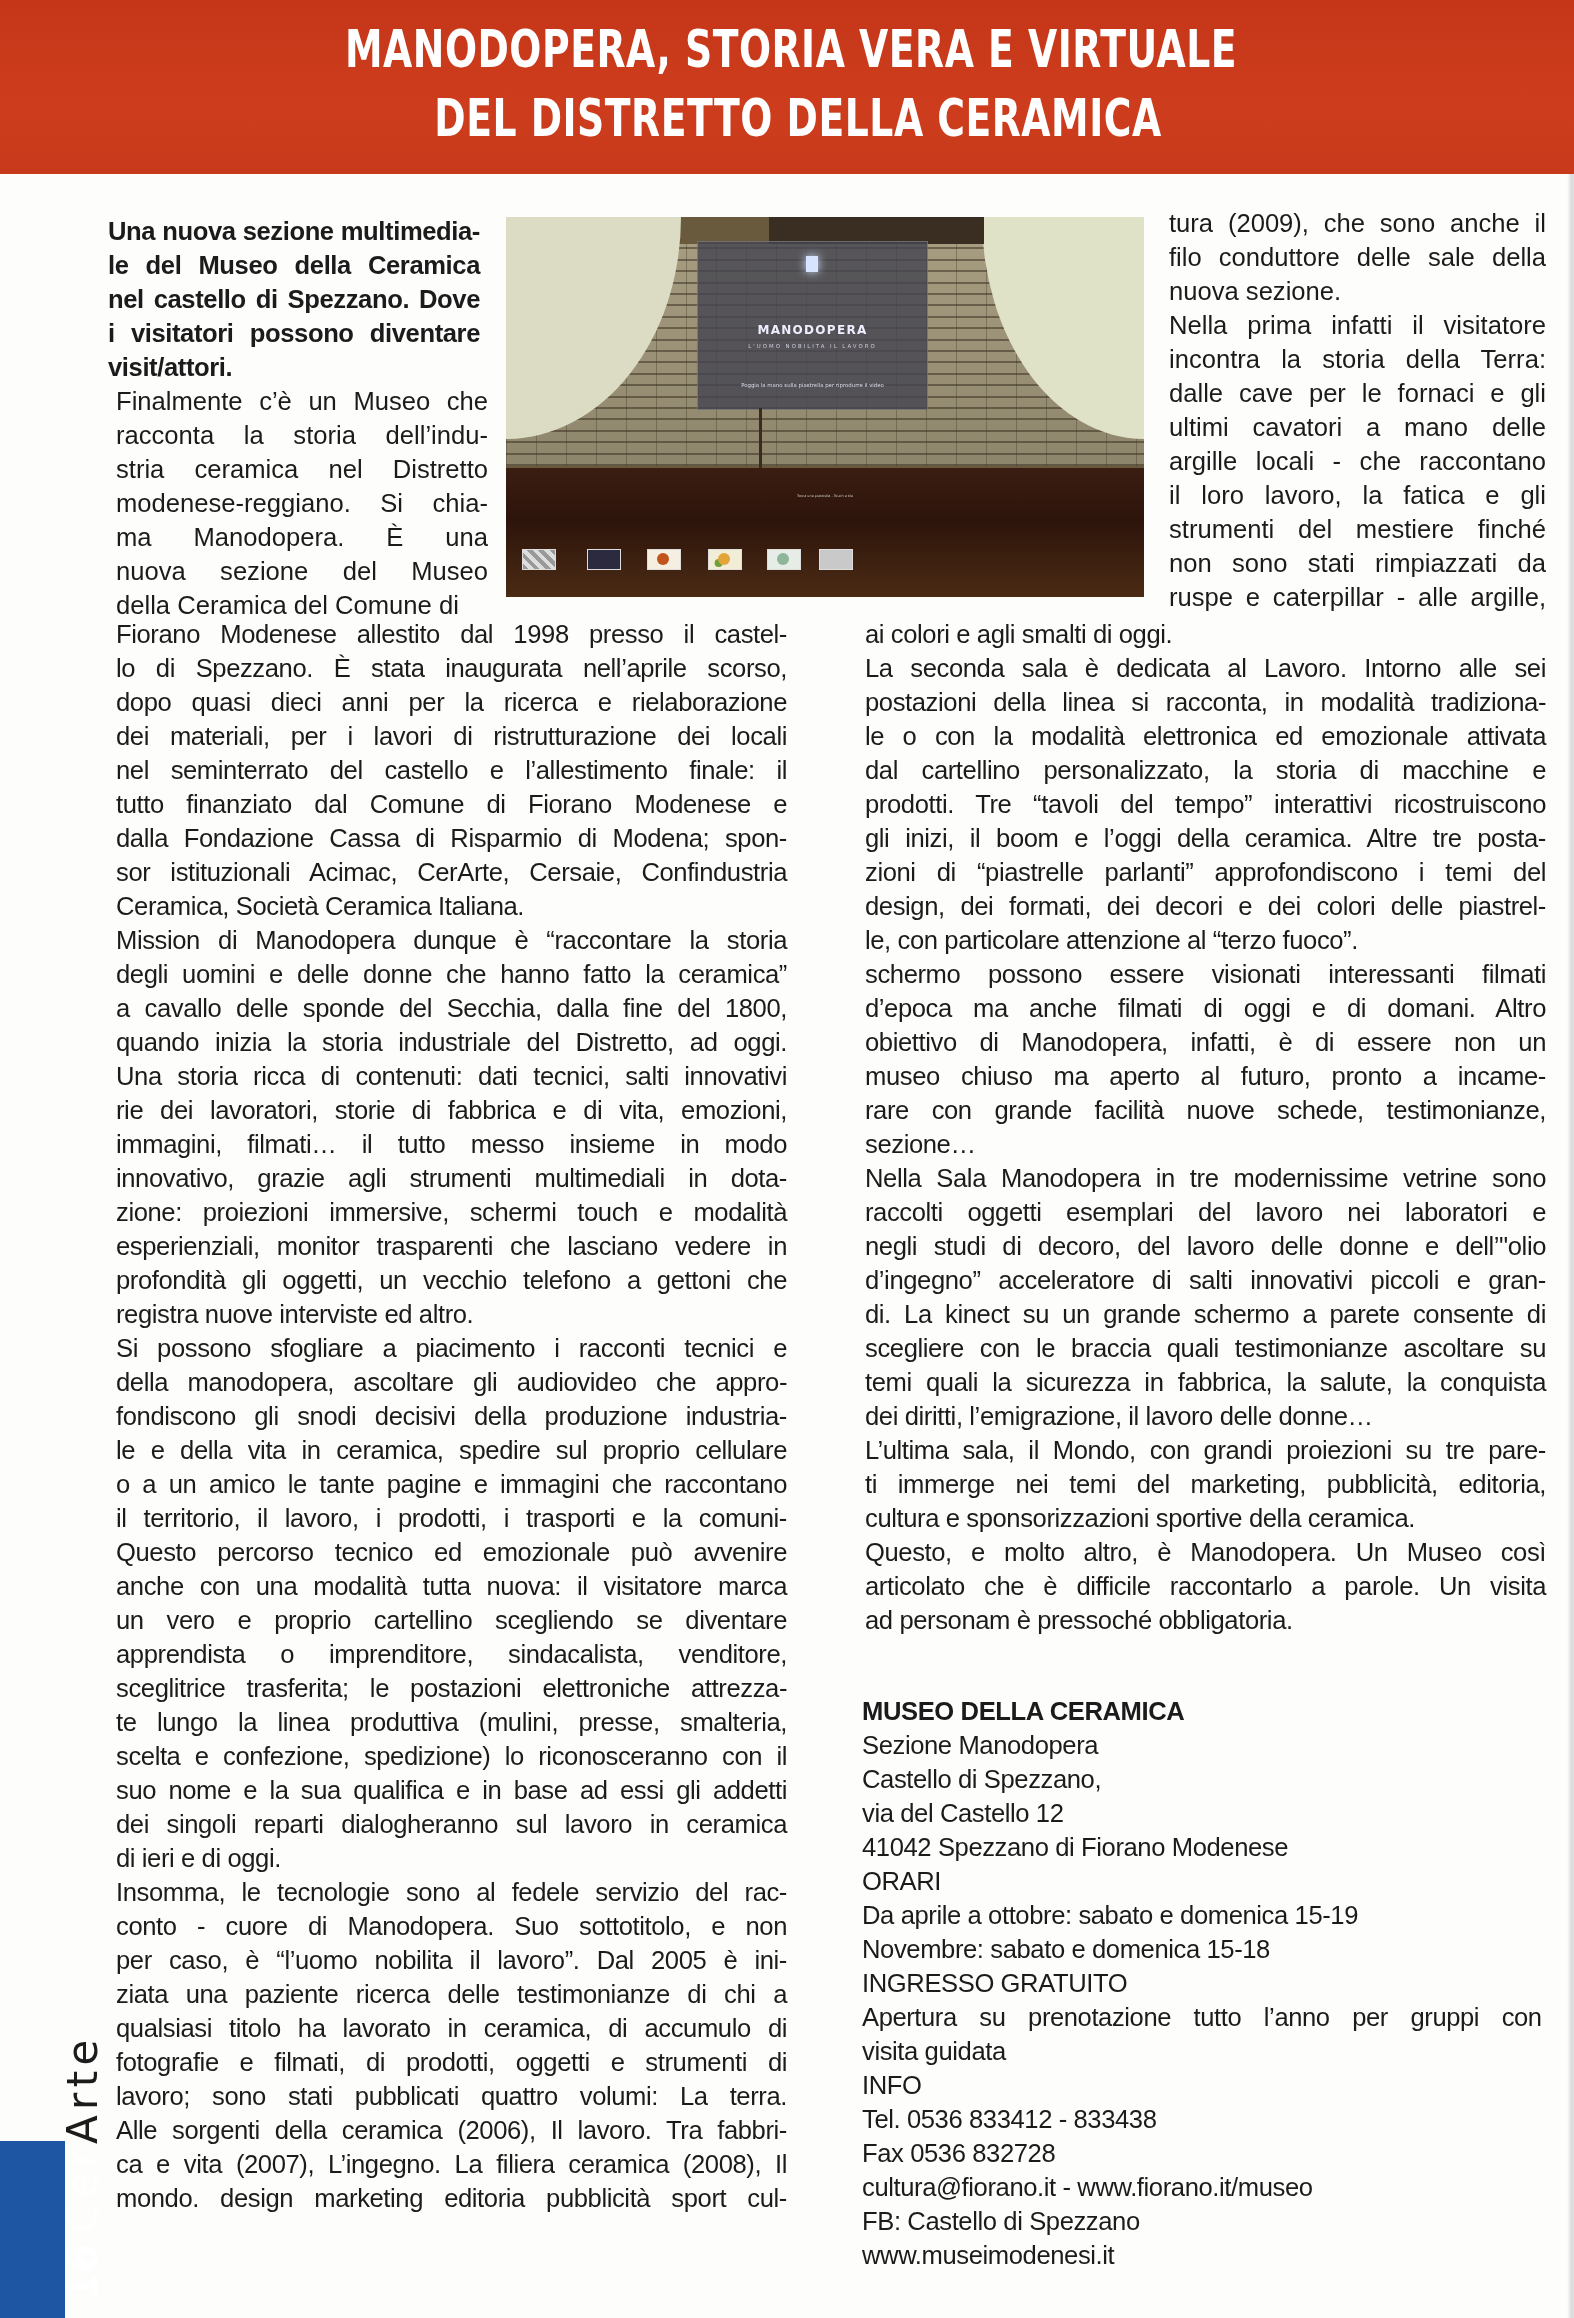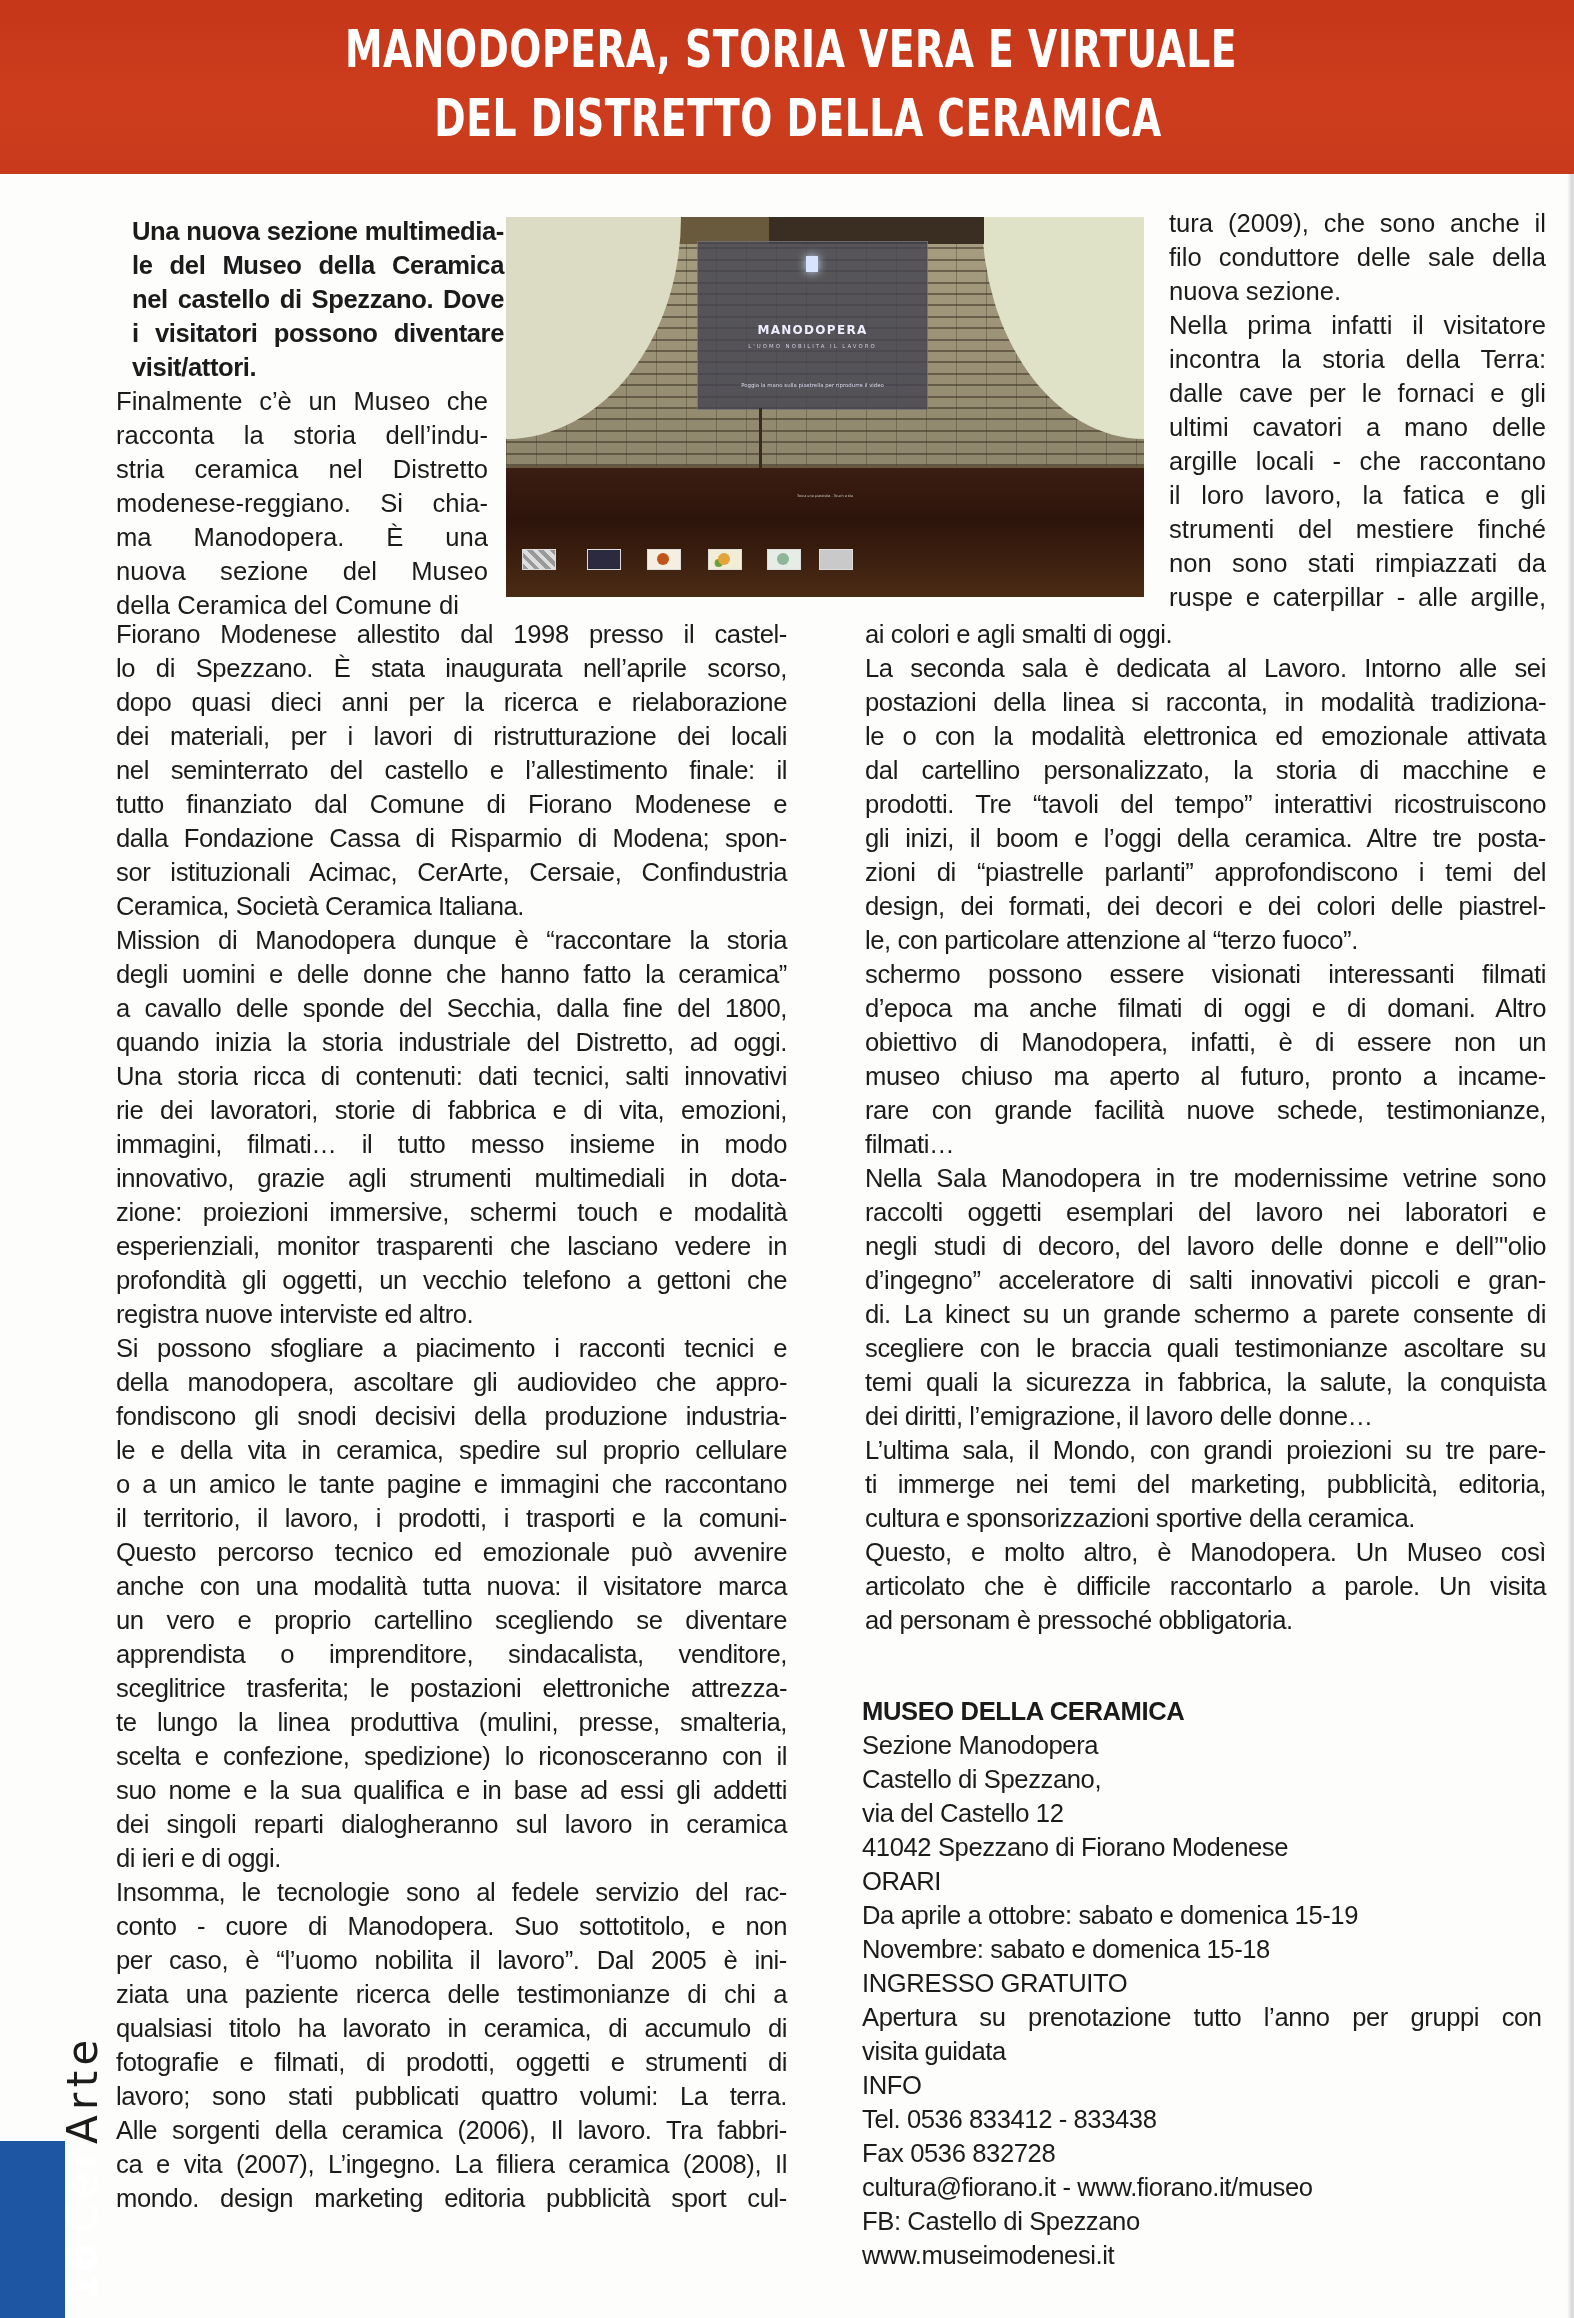--- a/index.html
+++ b/index.html
@@ -28,21 +28,21 @@
   .line {
     display: block; height: 34px; line-height: 34px; white-space: nowrap;
     font-size: 25.6px; text-align: justify; text-align-last: justify;
     font-family: "Liberation Sans", sans-serif;
     transform-origin: 0 0;
   }
   .line.last { text-align-last: left; }
   .line.bold { font-weight: bold; }
   .cond .line { letter-spacing: -0.4px; }
 
-  .lead { left: 132px; top: 214px; width: 372px; }
+  .lead { left: 108px; top: 214px; width: 372px; }
   .intro { left: 116px; top: 384px; width: 372px; }
   .left-full { left: 116px; top: 617px; width: 671px; }
   .right-narrow { left: 1169px; top: 206px; width: 377px; }
   .right-full { left: 865px; top: 617px; width: 681px; }
   .info { left: 862px; top: 1694px; width: 680px; }
   .info .line { text-align: left; text-align-last: left; }
   .info .line.heading { font-weight: bold; }
 
   .photo {
     position: absolute; left: 506px; top: 217px; width: 638px; height: 380px;
@@ -253,21 +253,21 @@
     <span class="line">zioni di “piastrelle parlanti” approfondiscono i temi del</span>
     <span class="line">design, dei formati, dei decori e dei colori delle piastrel-</span>
     <span class="line last">le, con particolare attenzione al “terzo fuoco”.</span>
   </div>
   <div>
     <span class="line">schermo possono essere visionati interessanti filmati</span>
     <span class="line">d’epoca ma anche filmati di oggi e di domani. Altro</span>
     <span class="line">obiettivo di Manodopera, infatti, è di essere non un</span>
     <span class="line">museo chiuso ma aperto al futuro, pronto a incame-</span>
     <span class="line">rare con grande facilità nuove schede, testimonianze,</span>
-    <span class="line last">filmati…</span>
+    <span class="line last">sezione…</span>
   </div>
   <div>
     <span class="line">Nella Sala Manodopera in tre modernissime vetrine sono</span>
     <span class="line">raccolti oggetti esemplari del lavoro nei laboratori e</span>
     <span class="line">negli studi di decoro, del lavoro delle donne e dell’"olio</span>
     <span class="line">d’ingegno” acceleratore di salti innovativi piccoli e gran-</span>
     <span class="line">di. La kinect su un grande schermo a parete consente di</span>
     <span class="line">scegliere con le braccia quali testimonianze ascoltare su</span>
     <span class="line">temi quali la sicurezza in fabbrica, la salute, la conquista</span>
     <span class="line last">dei diritti, l’emigrazione, il lavoro delle donne…</span>

